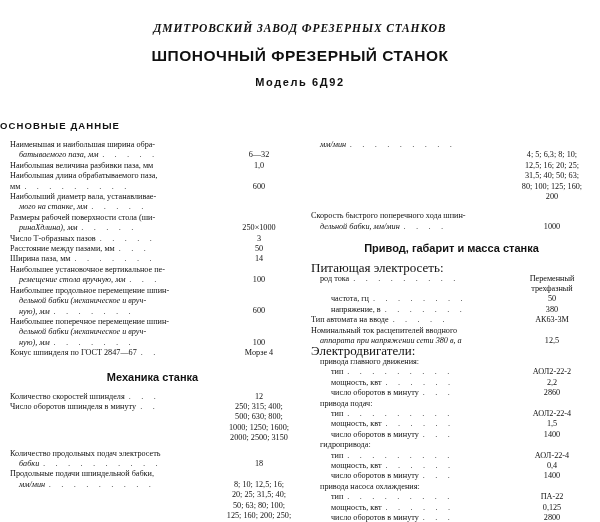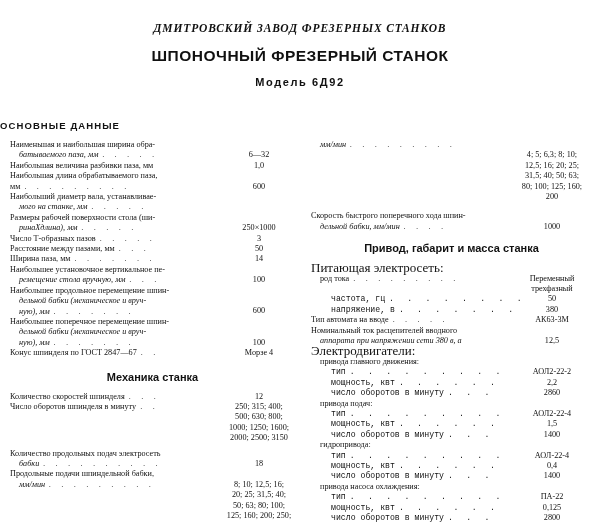--- a/index.html
+++ b/index.html
@@ -125,21 +125,21 @@
   .value .vl { display: block; }
 
   .spacer-2 { height: 5px; }
   .spacer-3 { height: 9px; }
 
   .cap-head {
     font-size: 13px;
     line-height: 10.4px;
   }
   .nested-1 { padding-left: 9px; }
-  .nested-2 { padding-left: 20px; font-family: Liberation Mono, monospace; }
+  .nested-2 { padding-left: 20px; }
 
   
   .valtop-1 .value { padding-top: 10.4px; }
   .valtop-2 .value { padding-top: 20.8px; }
 </style>
 </head>
 <body>
 
 <div class="page">
 

